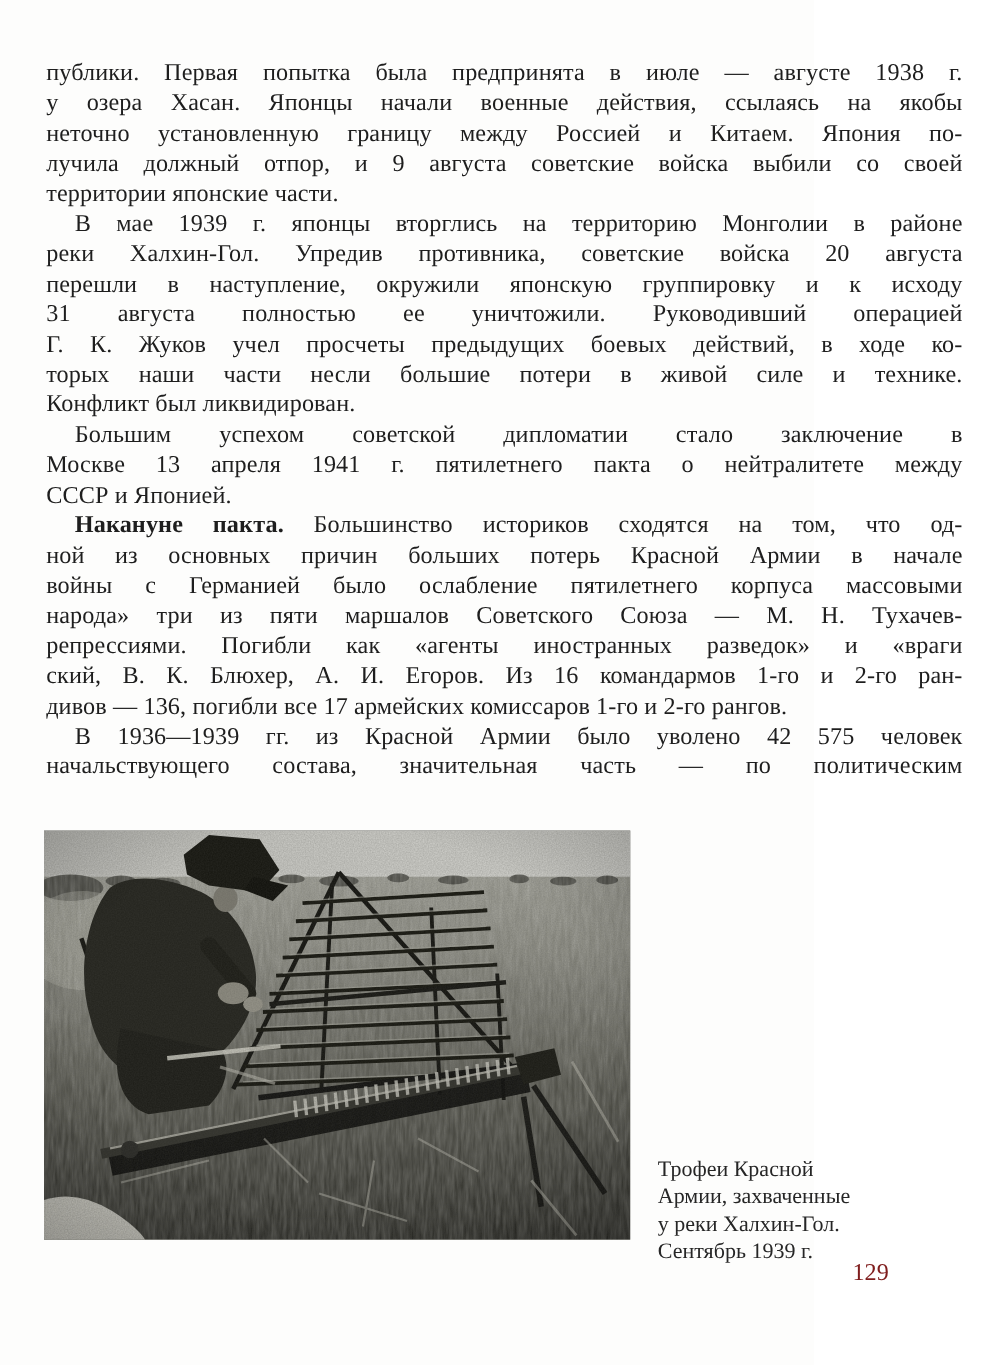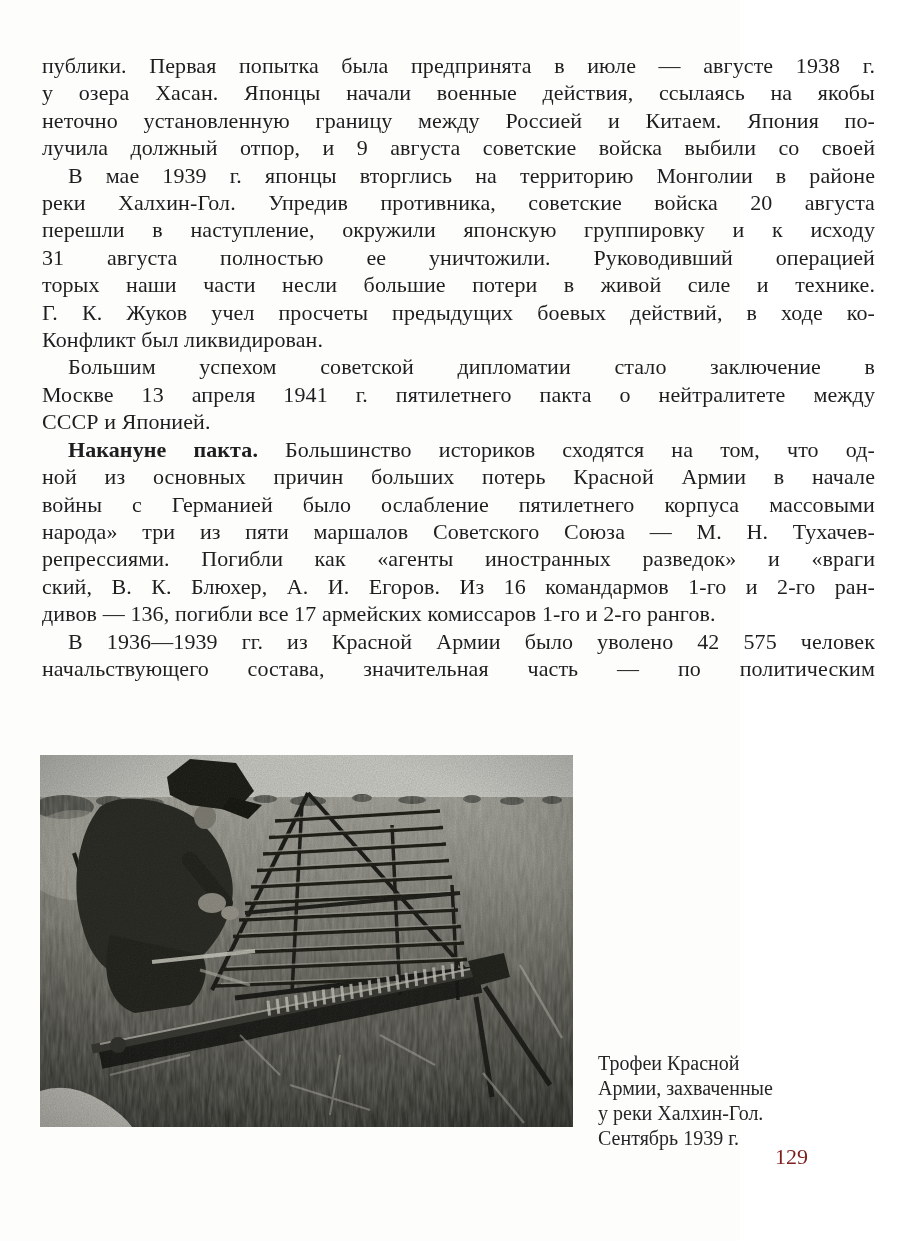--- a/index.html
+++ b/index.html
@@ -62,26 +62,27 @@
 </head>
 <body>
 
 <div class="page">
 
   <div class="bodytext">
       <div class="line">публики. Первая попытка была предпринята в июле — августе 1938 г.</div>
       <div class="line">у озера Хасан. Японцы начали военные действия, ссылаясь на якобы</div>
       <div class="line">неточно установленную границу между Россией и Китаем. Япония по-</div>
       <div class="line">лучила должный отпор, и 9 августа советские войска выбили со своей</div>
+      <div class="line last">территории японские части.</div>
       <div class="line indent">В мае 1939 г. японцы вторглись на территорию Монголии в районе</div>
       <div class="line">реки Халхин-Гол. Упредив противника, советские войска 20 августа</div>
       <div class="line">перешли в наступление, окружили японскую группировку и к исходу</div>
       <div class="line">31 августа полностью ее уничтожили. Руководивший операцией</div>
+      <div class="line">Г. К. Жуков учел просчеты предыдущих боевых действий, в ходе ко-</div>
       <div class="line">торых наши части несли большие потери в живой силе и технике.</div>
-      <div class="line">Г. К. Жуков учел просчеты предыдущих боевых действий, в ходе ко-</div>
       <div class="line last">Конфликт был ликвидирован.</div>
       <div class="line indent">Большим успехом советской дипломатии стало заключение в</div>
       <div class="line">Москве 13 апреля 1941 г. пятилетнего пакта о нейтралитете между</div>
       <div class="line last">СССР и Японией.</div>
       <div class="line indent"><strong>Накануне пакта.</strong> Большинство историков сходятся на том, что од-</div>
       <div class="line">ной из основных причин больших потерь Красной Армии в начале</div>
       <div class="line">войны с Германией было ослабление пятилетнего корпуса массовыми</div>
       <div class="line">народа» три из пяти маршалов Советского Союза — М. Н. Тухачев-</div>
       <div class="line">репрессиями. Погибли как «агенты иностранных разведок» и «враги</div>
       <div class="line">ский, В. К. Блюхер, А. И. Егоров. Из 16 командармов 1-го и 2-го ран-</div>

